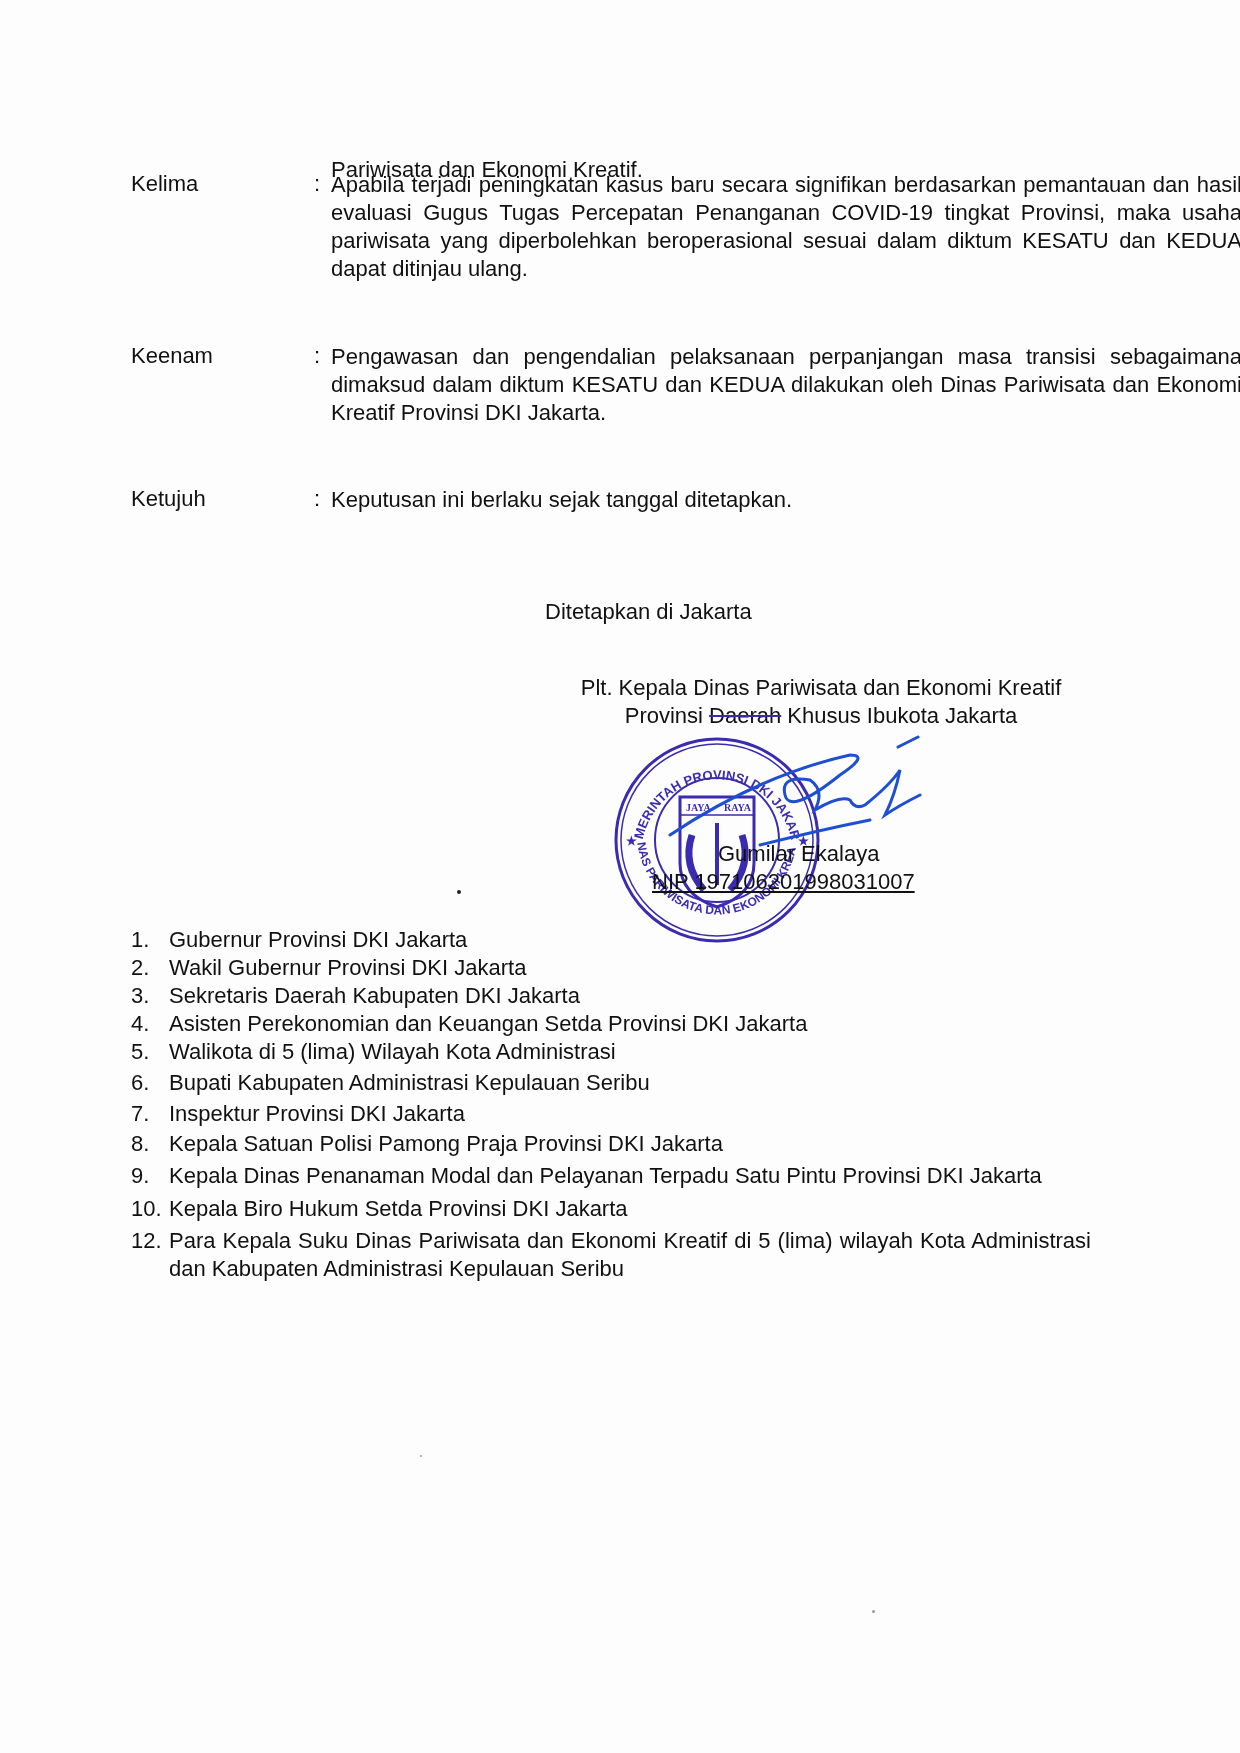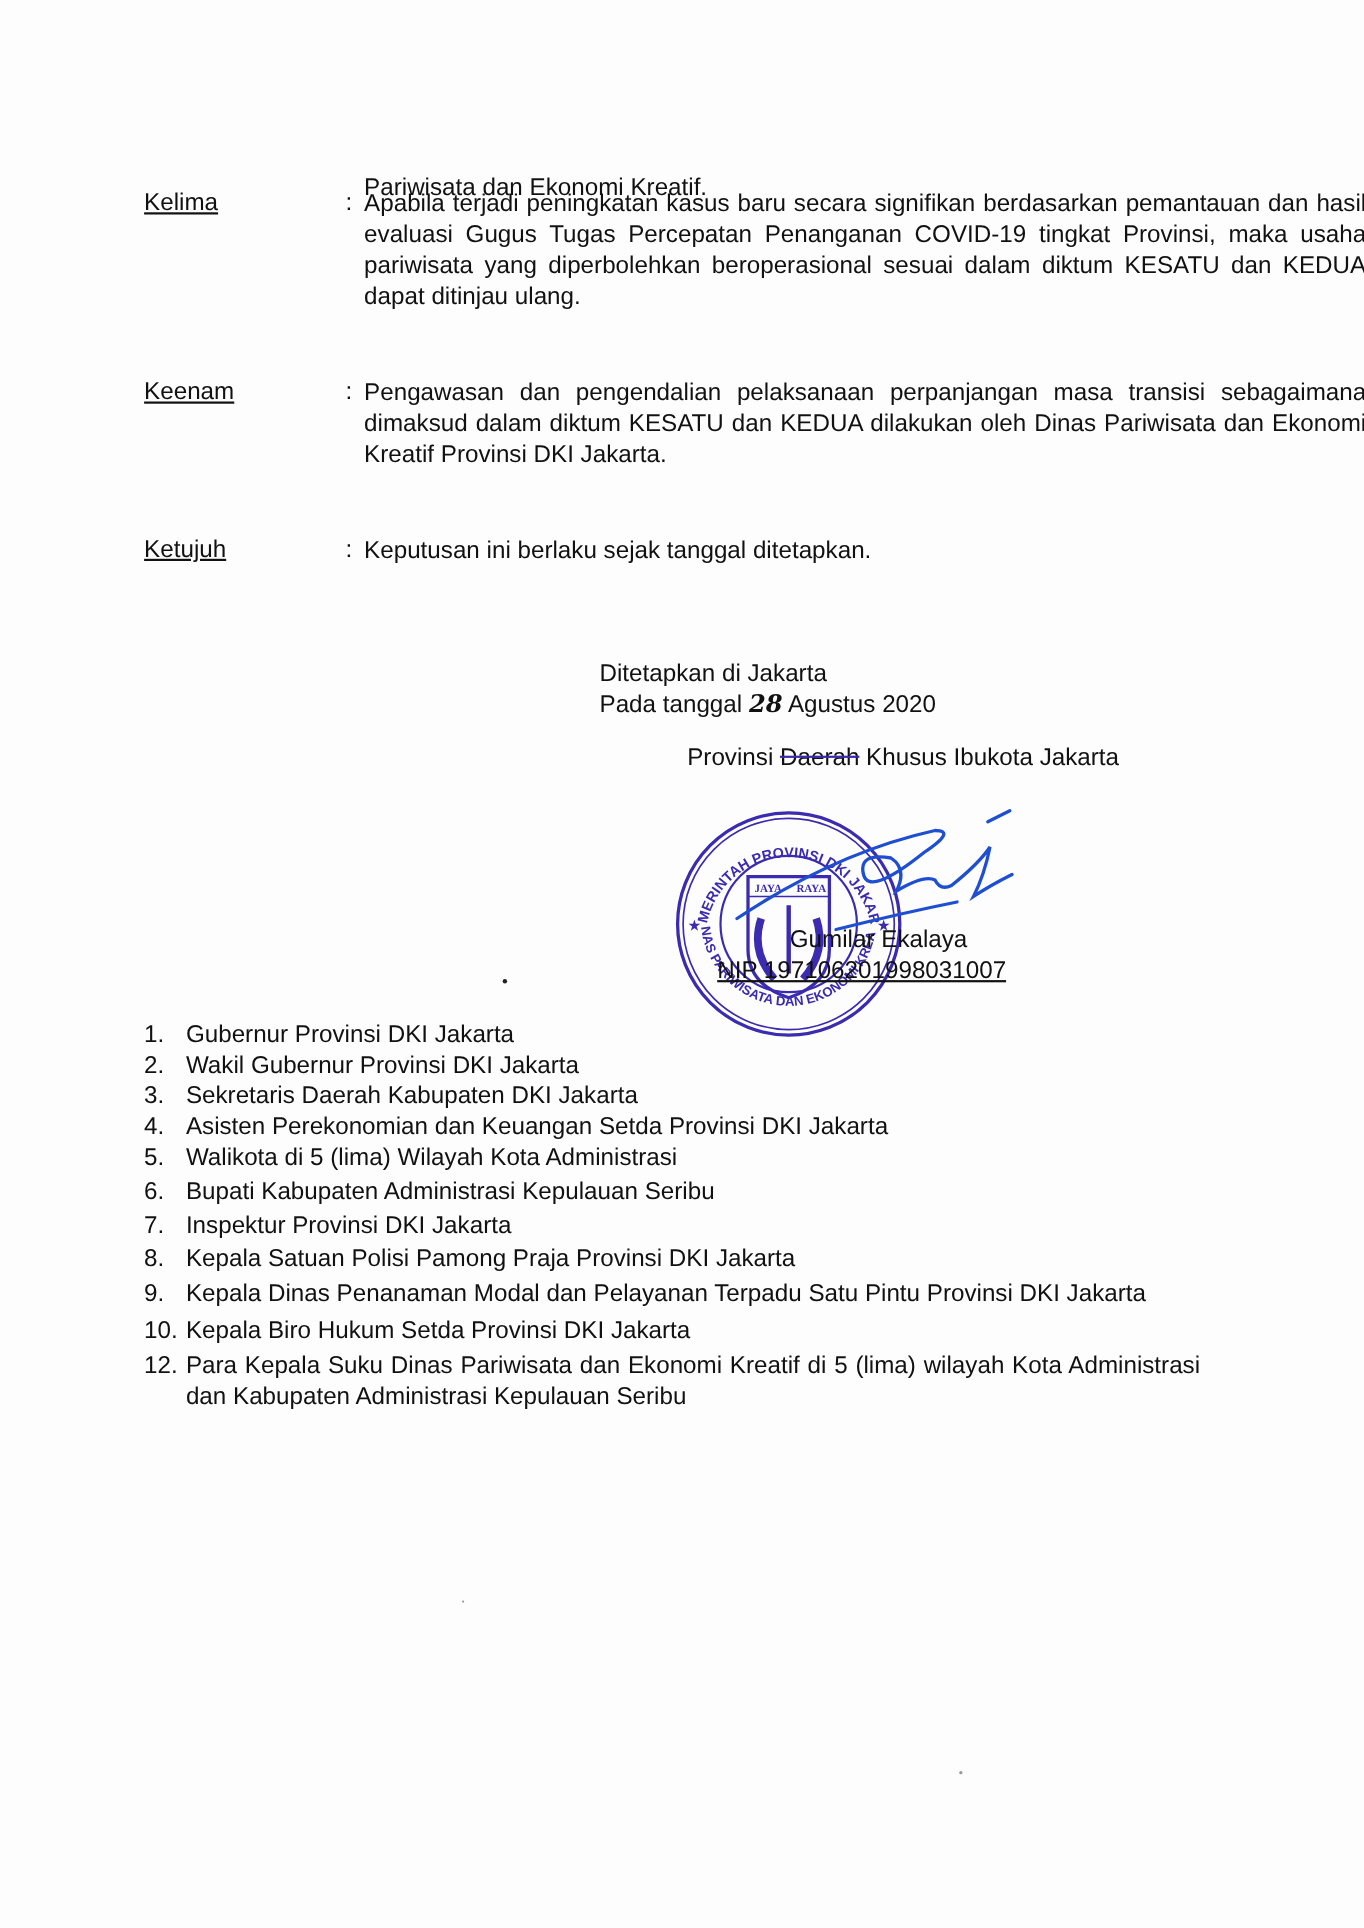--- a/index.html
+++ b/index.html
@@ -3,21 +3,21 @@
   <meta charset="utf-8">
   <style>
     html, body { margin: 0; padding: 0; }
     body {
       width: 1240px; height: 1753px; background: #fdfdfd; position: relative; overflow: hidden;
       font-family: "Liberation Sans", "DejaVu Sans", sans-serif; color: #111; font-size: 22px;
     }
     .page { position: absolute; inset: 0; }
     .para-cont { position: absolute; left: 331px; top: 133px; margin-top: 24px; }
     .dictum { position: absolute; left: 131px; width: 980px; }
-    .dictum .lbl { position: absolute; left: 0; top: 0; text-decoration: underline; }
+    .dictum .lbl { position: absolute; left: 0; top: 0; }
     .dictum .colon { position: absolute; left: 183px; top: 0; }
     .dictum .txt { position: absolute; left: 200px; width: 911px; text-align: justify; line-height: 28px; }
     .dictum .txt.single { text-align: left; }
     .sign { position: absolute; left: 545px; top: 598px; line-height: 28px; }
     .sign .title { position: absolute; left: -4px; top: 76px; width: 560px; text-align: center; line-height: 28px; white-space: nowrap; }
     .sign .date-hand { font-weight: bold; font-style: italic; font-family: "DejaVu Serif", serif; }
     .strike { text-decoration: line-through; text-decoration-color: #3a2aa8; }
     .name-block { position: absolute; left: 718px; top: 840px; line-height: 28px; }
     .name-block .nip { position: absolute; left: -66px; top: 28px; white-space: nowrap; text-decoration: underline; }
     .stamp { position: absolute; left: 612px; top: 735px; width: 210px; height: 210px; }
@@ -50,26 +50,22 @@
   </div>
 
   <div class="dictum" style="top:486px;">
     <span class="lbl">Ketujuh</span>
     <span class="colon">:</span>
     <div class="txt single">Keputusan ini berlaku sejak tanggal ditetapkan.</div>
   </div>
 
   <div class="sign">
     <div>Ditetapkan di Jakarta</div>
-    <div>
-      <span>Pada tanggal</span>
-      <span class="date-hand">28</span>
-      <span>Agustus 2020</span>
-    </div>
     <div class="title">
+      <div>Plt. Kepala Dinas Pariwisata dan Ekonomi Kreatif</div>
       <div>
         <span>Provinsi </span><span class="strike">Daerah</span><span> Khusus Ibukota Jakarta</span>
       </div>
     </div>
   </div>
 
   <svg class="stamp" viewBox="0 0 210 210">
     <defs>
       <path id="topArc" d="M 30 108 A 76 76 0 0 1 180 108"></path>
       <path id="botArc" d="M 26 112 A 80 80 0 0 0 184 112"></path>

